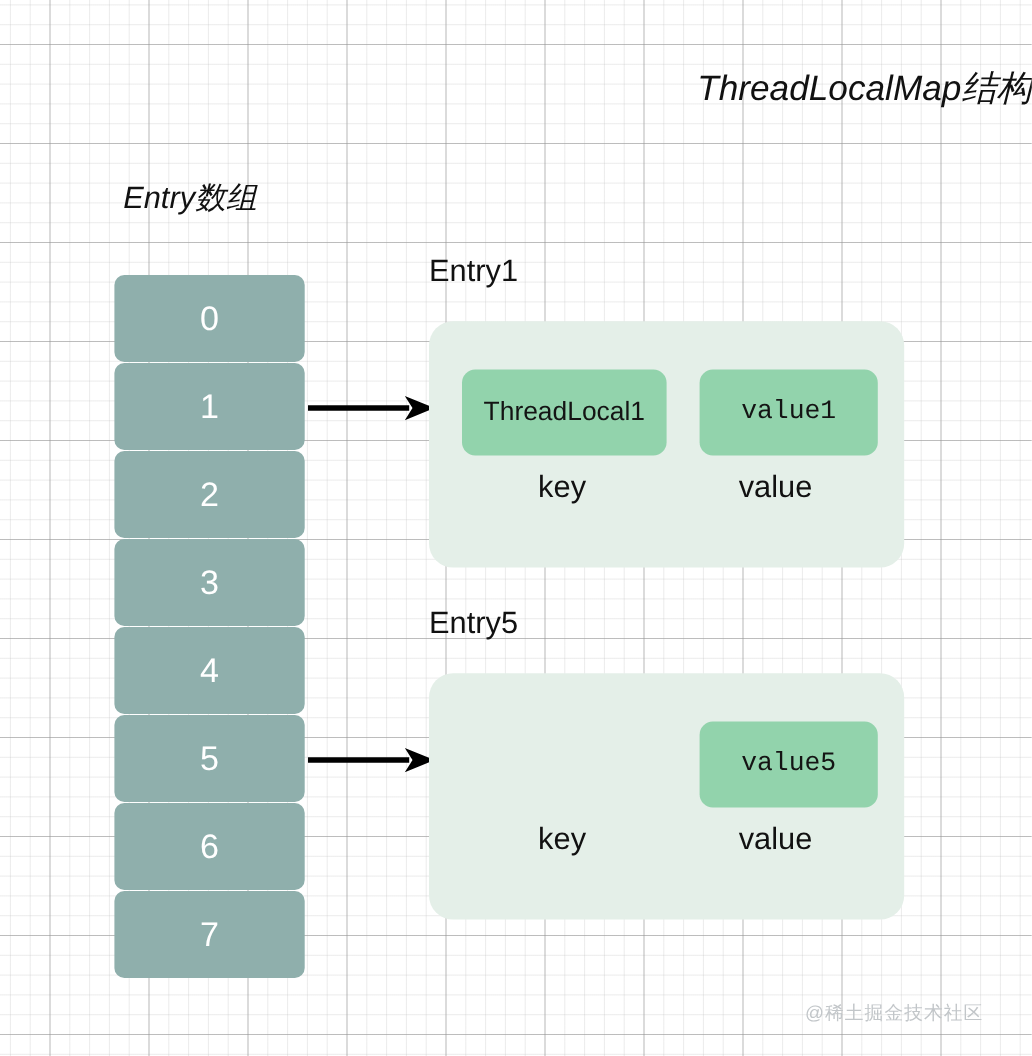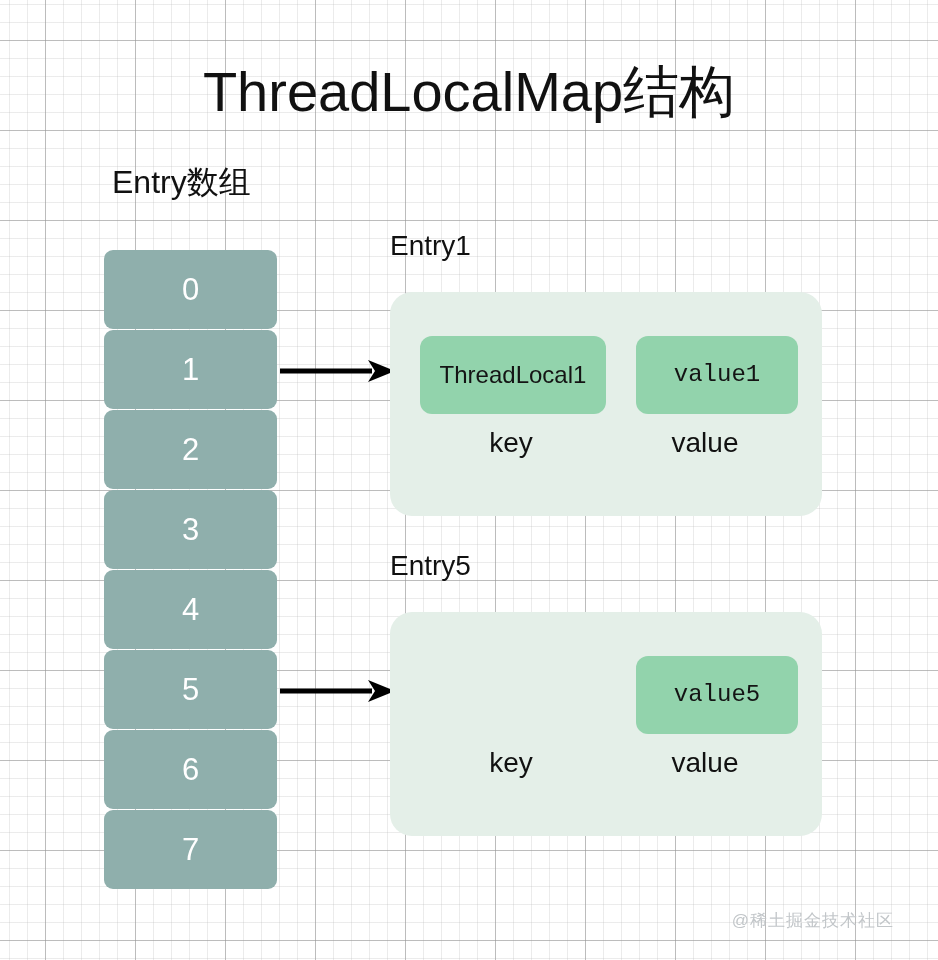--- a/index.html
+++ b/index.html
@@ -28,37 +28,39 @@
       45px 40px,
       45px 40px,
       45px 40px,
       45px 40px;
   }
 
   
   .page-title {
     position:absolute;
     left:0; right:0; top:64px;
-    text-align:center;
-    font-size:56px;
+    text-align:right;
+    font-size:32px;
     font-weight:400;
     color:#111111;
     letter-spacing:0px;
     line-height:1;
+    font-style:italic;
   }
 
   
   .array-label {
     position:absolute;
     left:112px; top:165px;
-    font-size:32px;
+    font-size:28px;
     font-weight:400;
     color:#111111;
     line-height:1.1;
     white-space:nowrap;
+    font-style:italic;
   }
 
   .array {
     position:absolute;
     left:104px; top:250px;
     width:173px;
   }
 
   .array-cell {
     width:173px;

